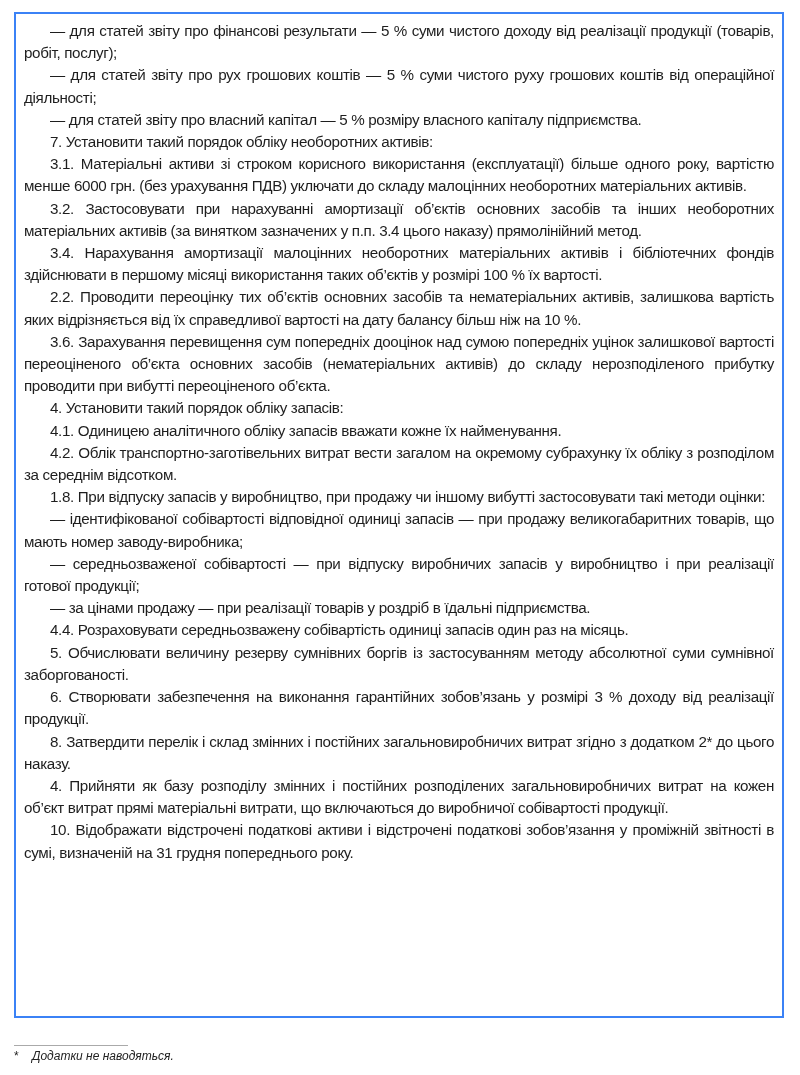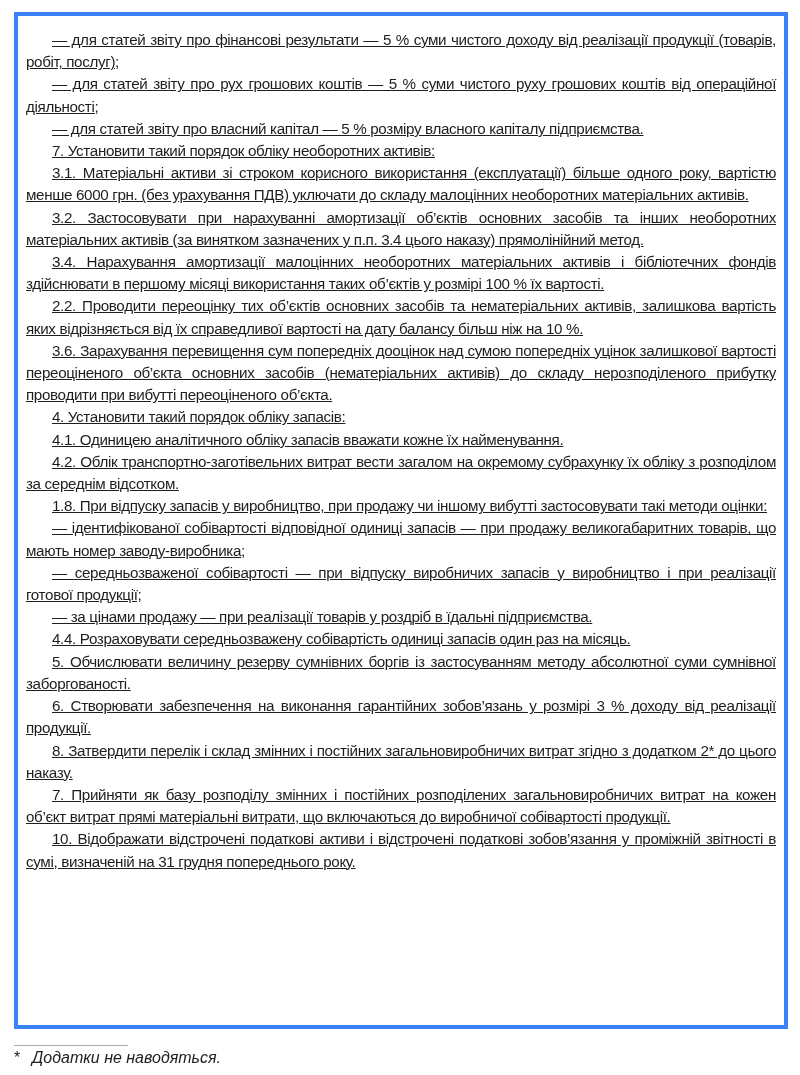--- a/index.html
+++ b/index.html
@@ -1,23 +1,23 @@
 <!DOCTYPE html>
 <html><head>
 <meta charset="utf-8">
 <style>
   html, body { margin: 0; padding: 0; background: #ffffff; }
   body { width: 800px; height: 1075px; position: relative; overflow: hidden;
          font-family: "Liberation Sans", "DejaVu Sans", sans-serif; color: #1e1e1e; }
   .box { position: absolute; left: 14px; top: 12px; width: 750px; height: 988px;
-         border: 4px solid #3b82f6; padding: 13px 8px 8px 8px; box-sizing: content-box; text-decoration: underline; }
+         border: 2px solid #3b82f6; padding: 6px 8px 8px 8px; box-sizing: content-box; }
   .para { margin: 0; font-size: 15.2px; line-height: 22.2px; text-align: justify;
           text-indent: 26px; letter-spacing: -0.35px; }
   .fn-rule { position: absolute; left: 14px; top: 1045px; width: 114px; height: 1px; background: #aaaaaa; }
-  .footnote { position: absolute; left: 14px; top: 1049px; font-size: 16px; font-style: italic; color: #222; }
+  .footnote { position: absolute; left: 14px; top: 1049px; font-size: 12px; font-style: italic; color: #222; }
   .footnote .star { display: inline-block; width: 18px; font-style: normal; }
 </style>
 </head>
 <body>
 
 <div class="box">
   <p class="para">— для статей звіту про фінансові результати — 5 % суми чистого доходу від реалізації продукції (товарів, робіт, послуг);</p>
   <p class="para">— для статей звіту про рух грошових коштів — 5 % суми чистого руху грошових коштів від операційної діяльності;</p>
   <p class="para">— для статей звіту про власний капітал — 5 % розміру власного капіталу підприємства.</p>
   <p class="para">7. Установити такий порядок обліку необоротних активів:</p>
@@ -30,20 +30,20 @@
   <p class="para">4.1. Одиницею аналітичного обліку запасів вважати кожне їх найменування.</p>
   <p class="para">4.2. Облік транспортно-заготівельних витрат вести загалом на окремому субрахунку їх обліку з розподілом за середнім відсотком.</p>
   <p class="para">1.8. При відпуску запасів у виробництво, при продажу чи іншому вибутті застосовувати такі методи оцінки:</p>
   <p class="para">— ідентифікованої собівартості відповідної одиниці запасів — при продажу великогабаритних товарів, що мають номер заводу-виробника;</p>
   <p class="para">— середньозваженої собівартості — при відпуску виробничих запасів у виробництво і при реалізації готової продукції;</p>
   <p class="para">— за цінами продажу — при реалізації товарів у роздріб в їдальні підприємства.</p>
   <p class="para">4.4. Розраховувати середньозважену собівартість одиниці запасів один раз на місяць.</p>
   <p class="para">5. Обчислювати величину резерву сумнівних боргів із застосуванням методу абсолютної суми сумнівної заборгованості.</p>
   <p class="para">6. Створювати забезпечення на виконання гарантійних зобов’язань у розмірі 3 % доходу від реалізації продукції.</p>
   <p class="para">8. Затвердити перелік і склад змінних і постійних загальновиробничих витрат згідно з додатком 2* до цього наказу.</p>
-  <p class="para">7. Прийняти як базу розподілу змінних і постійних розподілених загальновиробничих витрат на кожен об’єкт витрат прямі матеріальні витрати, що включаються до виробничої собівартості продукції.</p>
+  <p class="para">4. Прийняти як базу розподілу змінних і постійних розподілених загальновиробничих витрат на кожен об’єкт витрат прямі матеріальні витрати, що включаються до виробничої собівартості продукції.</p>
   <p class="para">10. Відображати відстрочені податкові активи і відстрочені податкові зобов’язання у проміжній звітності в сумі, визначеній на 31 грудня попереднього року.</p>
 </div>
 
 <div class="fn-rule"></div>
 <div class="footnote">
   <span class="star">*</span><span>Додатки не наводяться.</span>
 </div>
 
 </body></html>

